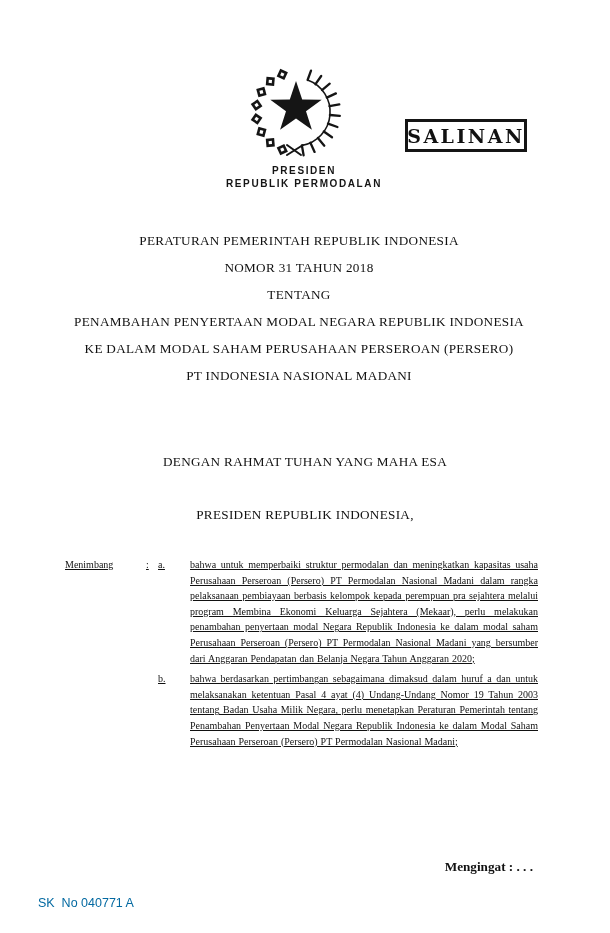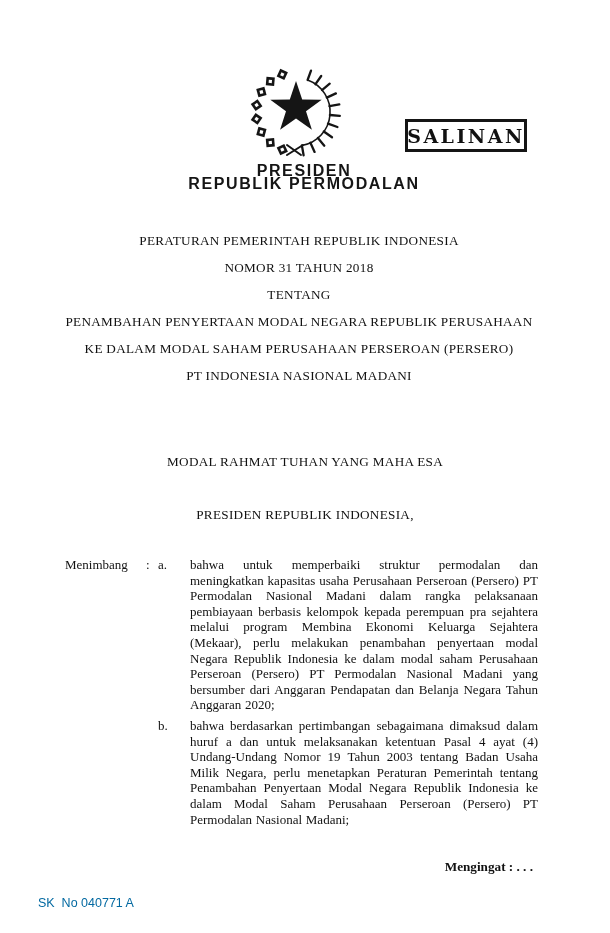--- a/index.html
+++ b/index.html
@@ -15,21 +15,21 @@
   
   .emblem-wrap {
     position:absolute; top:66px; left:0; right:14px;
     display:flex; justify-content:center;
   }
   .letterhead {
     position:absolute; top:164px; left:0; right:14px;
     text-align:center;
     font-family:"Liberation Sans", sans-serif;
     font-weight:bold;
-    font-size:16px;
+    font-size:10px;
     letter-spacing:1.6px;
     line-height:13px;
     color:#151515;
     margin-left:12px;
   }
   .stamp {
     position:absolute; left:405px; top:119px;
     width:116px; height:27px;
     border:3px solid #151515;
     display:flex; align-items:center; justify-content:center;
@@ -46,22 +46,23 @@
     line-height:27px;
     letter-spacing:0.3px;
   }
   .center-line { position:absolute; left:0; right:0; text-align:center; font-size:13.2px; letter-spacing:0.3px; }
   .invocation { top:454px; }
   .authority  { top:507px; }
   
   .considering {
     position:absolute; top:557px; left:65px; width:473px;
     display:flex;
-    font-size:13px;
+    font-size:10px;
     line-height:15.6px;
+    text-decoration:underline;
   }
   .c-label { width:81px; flex:none; }
   .c-colon { width:12px; flex:none; }
   .c-items { flex:1; min-width:0; }
   .c-item  { display:flex; }
   .c-item + .c-item { margin-top:5px; }
   .c-letter { width:32px; flex:none; }
   .c-text {
     flex:1;
     text-align:justify;
@@ -155,26 +156,26 @@
     <div>PRESIDEN</div>
     <div>REPUBLIK PERMODALAN</div>
   </div>
 
   <div class="stamp">SALINAN</div>
 
   <div class="title-block">
     <div>PERATURAN PEMERINTAH REPUBLIK INDONESIA</div>
     <div>NOMOR 31 TAHUN 2018</div>
     <div>TENTANG</div>
-    <div>PENAMBAHAN PENYERTAAN MODAL NEGARA REPUBLIK PERUSAHAAN</div>
+    <div>PENAMBAHAN PENYERTAAN MODAL NEGARA REPUBLIK INDONESIA</div>
     <div>KE DALAM MODAL SAHAM PERUSAHAAN PERSEROAN (PERSERO)</div>
     <div>PT INDONESIA NASIONAL MADANI</div>
   </div>
 
-  <div class="center-line invocation">MODAL RAHMAT TUHAN YANG MAHA ESA</div>
+  <div class="center-line invocation">DENGAN RAHMAT TUHAN YANG MAHA ESA</div>
   <div class="center-line authority">PRESIDEN REPUBLIK INDONESIA,</div>
 
   <div class="considering">
     <div class="c-label">Menimbang</div>
     <div class="c-colon">:</div>
     <div class="c-items">
       <div class="c-item">
         <div class="c-letter">a.</div>
         <div class="c-text">bahwa untuk memperbaiki struktur permodalan dan meningkatkan kapasitas usaha Perusahaan Perseroan (Persero) PT Permodalan Nasional Madani dalam rangka pelaksanaan pembiayaan berbasis kelompok kepada perempuan pra sejahtera melalui program Membina Ekonomi Keluarga Sejahtera (Mekaar), perlu melakukan penambahan penyertaan modal Negara Republik Indonesia ke dalam modal saham Perusahaan Perseroan (Persero) PT Permodalan Nasional Madani yang bersumber dari Anggaran Pendapatan dan Belanja Negara Tahun Anggaran 2020;</div>
       </div>

